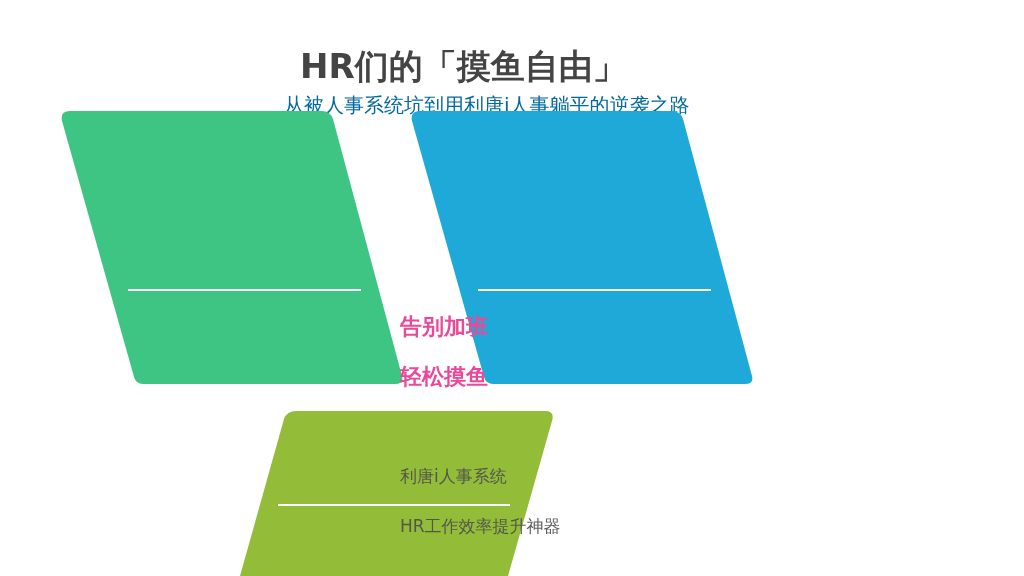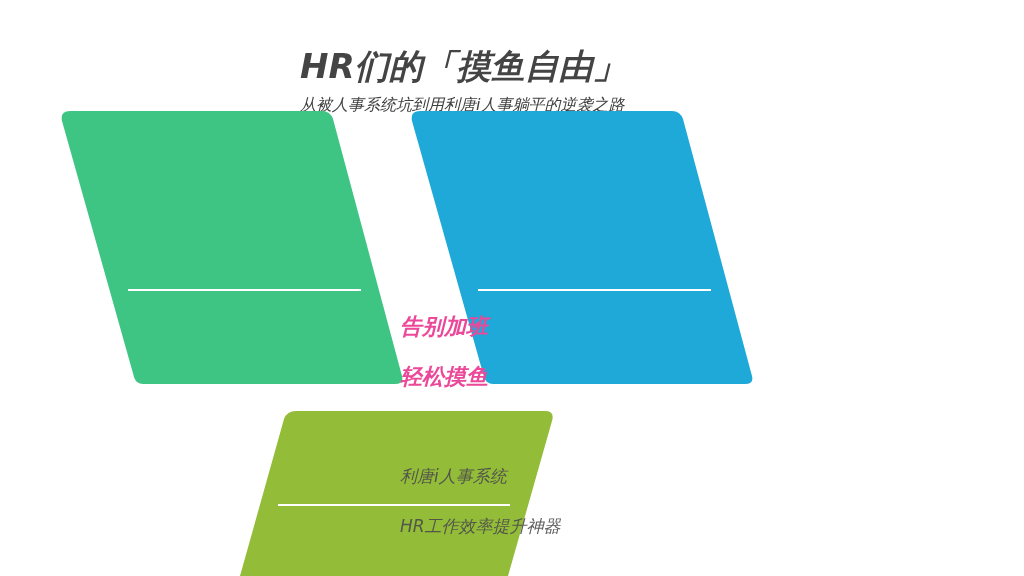--- a/index.html
+++ b/index.html
@@ -3,27 +3,27 @@
   <meta charset="utf-8">
   <style>
     html, body { margin: 0; padding: 0; }
     body {
       width: 1024px; height: 576px; overflow: hidden;
       background: #ffffff; position: relative;
       font-family: "DejaVu Sans", "Liberation Sans", sans-serif;
     }
     .stage { position: absolute; left: 0; top: 0; width: 1024px; height: 576px; }
     svg.shapes { position: absolute; left: 0; top: 0; width: 1024px; height: 576px; }
-    .txt { position: absolute; white-space: nowrap; font-style: italic; }
+    .txt { position: absolute; white-space: nowrap; }
     .title {
       left: 300px; top: 44px; font-size: 34px; font-weight: bold;
       color: #444444; letter-spacing: 0px; line-height: 44px;
     }
     .subtitle {
-      left: 300px; top: 90px; font-size: 16px; color: #404040; line-height: 30px;
+      left: 284px; top: 90px; font-size: 20px; color: #0369a1; line-height: 30px;
       z-index: 0;
     }
     .slogan {
       left: 400px; font-size: 22px; font-weight: bold; color: #ec4899; line-height: 30px;
       z-index: 3;
     }
     .slogan.s1 { top: 312px; }
     .slogan.s2 { top: 362px; }
     .prod {
       left: 400px; font-size: 17px; color: #4d4d4d; opacity: 0.9; line-height: 24px; z-index: 3;

